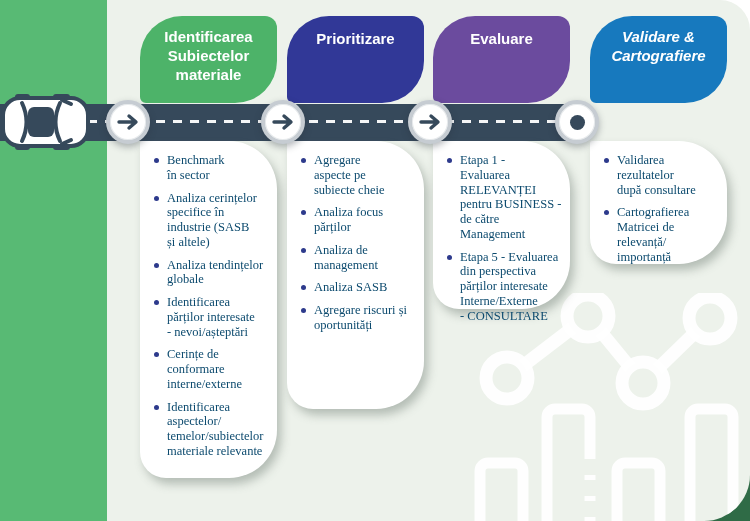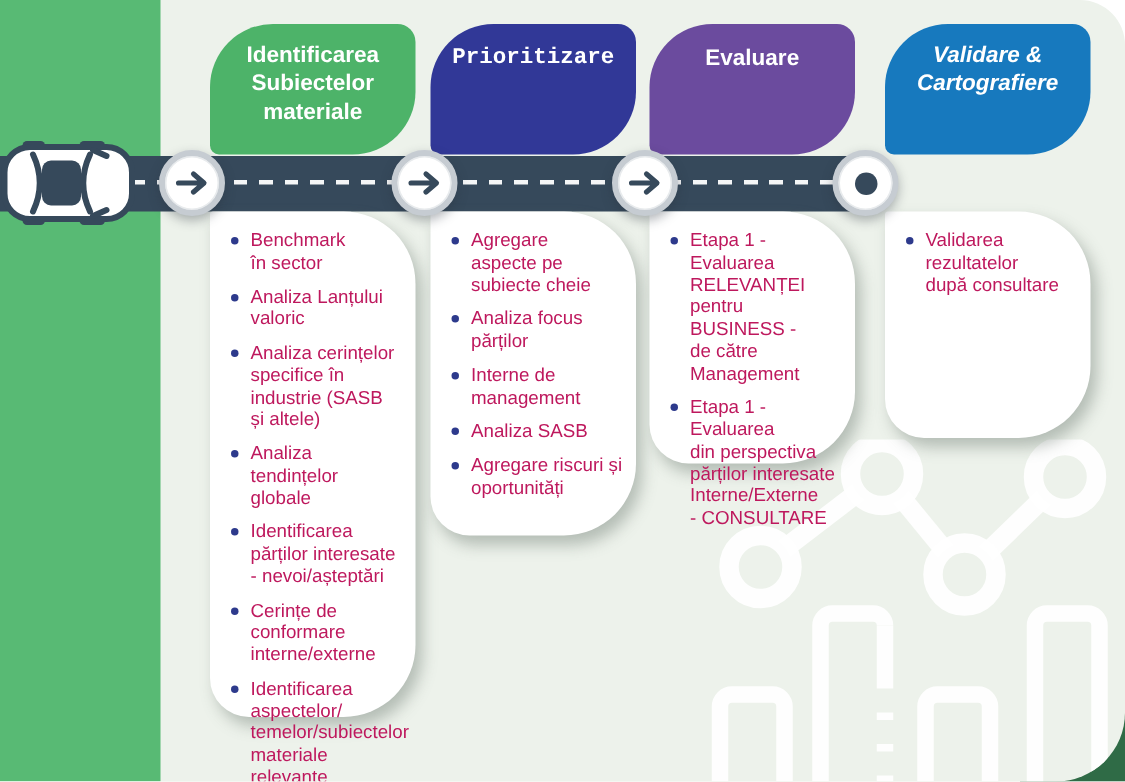--- a/index.html
+++ b/index.html
@@ -36,38 +36,38 @@
   .end-dot{width:15px;height:15px;border-radius:50%;background:#36495B;}
   
   .header{
     position:absolute;top:16px;width:137px;height:87px;z-index:4;
     border-radius:42px 12px 42px 6px;color:#fff;
     display:flex;align-items:flex-start;justify-content:center;
     text-align:center;font-weight:bold;font-size:15px;line-height:1.25;
     padding-top:0;box-sizing:border-box;
   }
   .header span{white-space:pre-line;display:block;margin-top:12px;}
-  .h1{left:140px;} .h2{left:287px;font-family:Liberation Mono, monospace;} .h3{left:433px;} .h4{left:590px;font-style:italic;}
+  .h1{left:140px;} .h2{left:287px;} .h3{left:433px;} .h4{left:590px;font-style:italic;}
   .h2 span,.h3 span{margin-top:14px;}
   
   .card{
     position:absolute;top:141px;width:137px;background:#ffffff;z-index:5;
     border-radius:2px 48px 48px 26px;
     box-shadow:4px 6px 10px rgba(110,125,115,.45);
     box-sizing:border-box;padding:12px 8px 10px 12px;
   }
   .c1{left:140px;height:337px;}
-  .c2{left:287px;height:216px;}
+  .c2{left:287px;height:268px;}
   .c3{left:433px;height:168px;}
-  .c4{left:590px;height:151px;}
+  .c4{left:590px;height:123px;}
   .card ul{margin:0;padding:0;list-style:none;}
   .card li{
     position:relative;padding-left:15px;margin:0 0 8px 0;
-    font-family:Liberation Sans, sans-serif;font-size:12.5px;line-height:1.18;
-    color:#be185d;white-space:pre-line;
+    font-family:Liberation Serif, serif;font-size:12.5px;line-height:1.18;
+    color:#0c4a6e;white-space:pre-line;
   }
   .card li::before{
     content:"";position:absolute;left:2px;top:5px;width:5px;height:5px;
     border-radius:50%;background:#2D3A8C;
   }
 </style>
 </head>
 <body>
 
 <div class="corner-green" style="background-color: rgb(47, 107, 70);"></div>
@@ -144,22 +144,20 @@
   </div>
   <div class="header h4" style="background-color: rgb(23, 121, 190);">
     <span>Validare &amp;
 Cartografiere</span>
   </div>
 
   <div class="card c1">
     <ul>
         <li>Benchmark
 în sector</li>
-        <li>Analiza Lanțului
-valoric</li>
         <li>Analiza cerințelor
 specifice în
 industrie (SASB
 și altele)</li>
         <li>Analiza tendințelor
 globale</li>
         <li>Identificarea
 părților interesate
 - nevoi/așteptări</li>
         <li>Cerințe de
@@ -171,43 +169,47 @@
  materiale relevante</li>
       </ul>
   </div>
   <div class="card c2">
     <ul>
         <li>Agregare
 aspecte pe
 subiecte cheie</li>
         <li>Analiza focus
 părților</li>
-        <li>Interne de
+        <li>Analiza de
 management</li>
         <li>Analiza SASB</li>
         <li>Agregare riscuri și
  oportunități</li>
       </ul>
   </div>
   <div class="card c3">
     <ul>
         <li>Etapa 1 -
 Evaluarea
 RELEVANȚEI
 pentru BUSINESS -
 de către
 Management</li>
-        <li>Etapa 1 - Evaluarea
+        <li>Etapa 5 - Evaluarea
 din perspectiva
 părților interesate
 Interne/Externe
  - CONSULTARE</li>
       </ul>
   </div>
   <div class="card c4">
     <ul>
         <li>Validarea
 rezultatelor
 după consultare</li>
+        <li>Cartografierea
+Matricei de
+relevanță/
+ importanță</li>
       </ul>
   </div>
 
 </div>
 
 </body></html>

